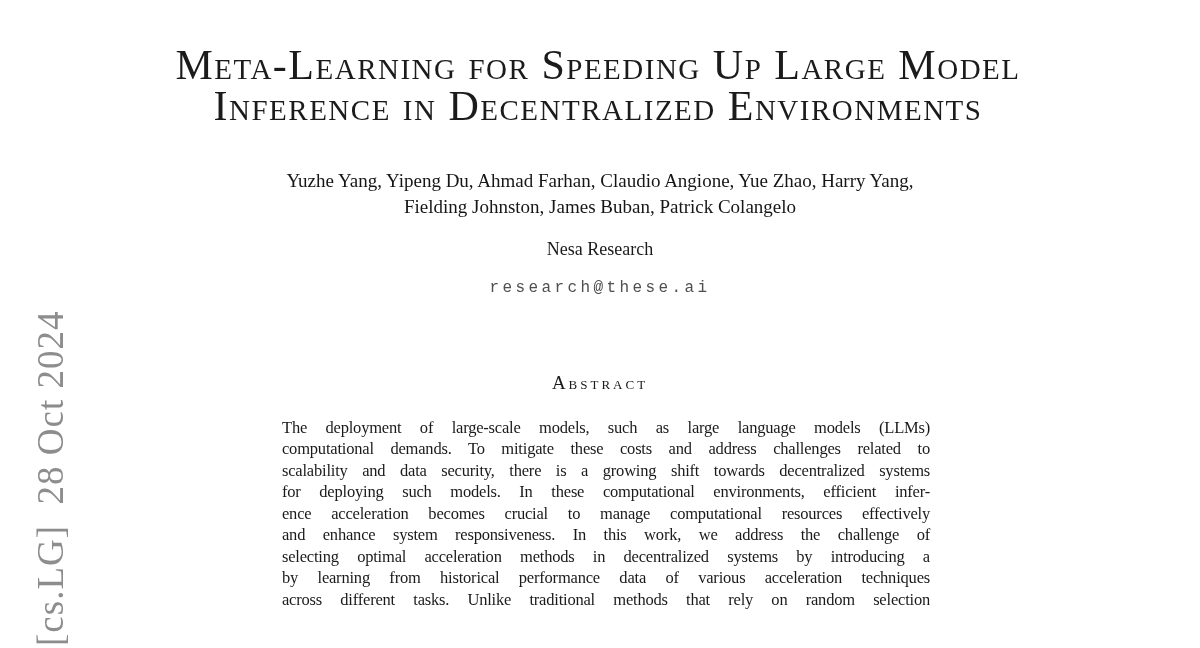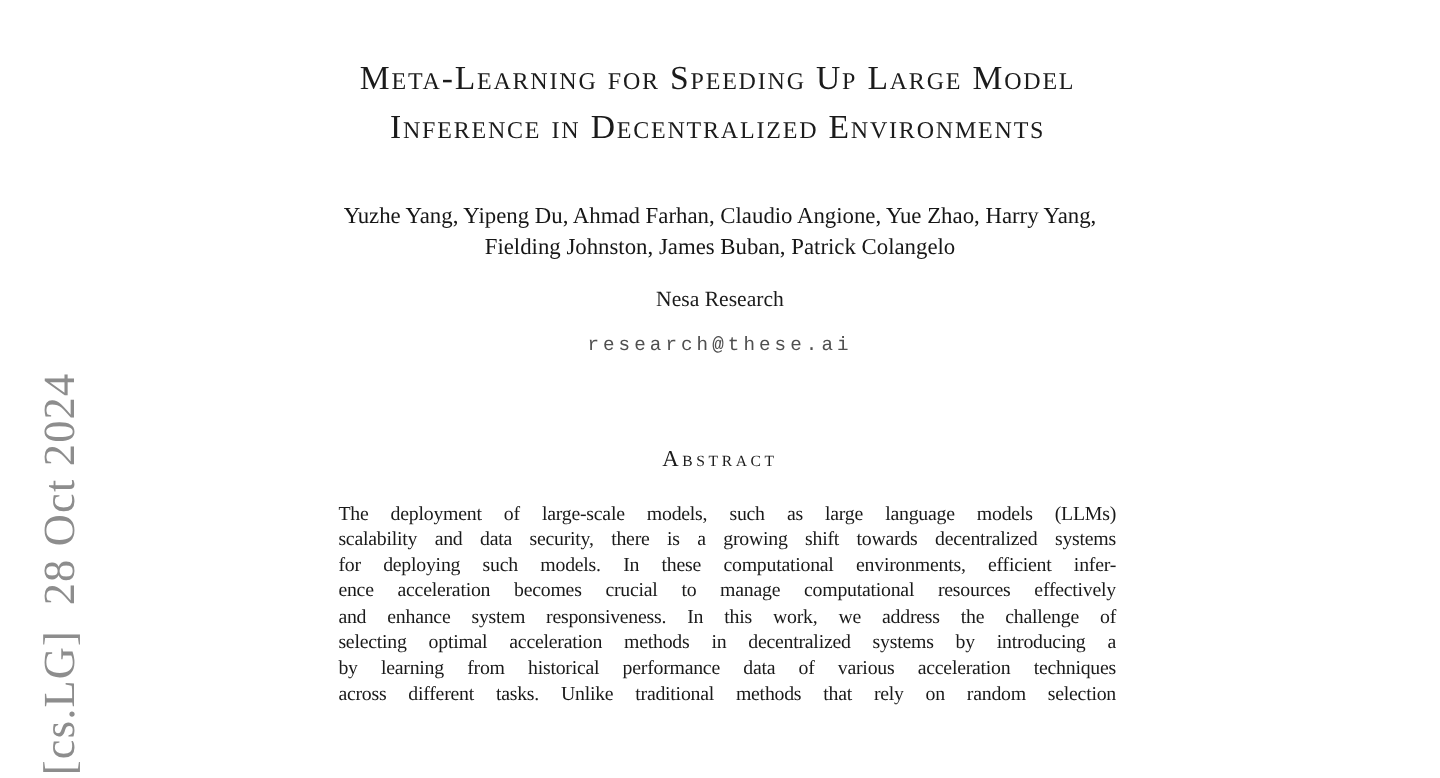--- a/index.html
+++ b/index.html
@@ -27,21 +27,21 @@
     color: #8d8d8d;
     white-space: pre;
   }
 
   
   .title {
     position: absolute;
     left: 0; right: 4px; top: 45px;
     text-align: center;
     font-variant: small-caps;
-    font-size: 28px;
+    font-size: 42px;
     line-height: 41px;
     letter-spacing: 1.5px;
     color: #1b1b1b;
     font-weight: normal;
   }
 
   
   .authors {
     position: absolute;
     left: 0; right: 0; top: 168px;
@@ -115,20 +115,21 @@
   </div>
 
   <div class="affiliation">Nesa Research</div>
 
   <div class="email">research@these.ai</div>
 
   <div class="abstract-heading">Abstract</div>
 
   <div class="abstract-body">
     <div class="aline">The deployment of large-scale models, such as large language models (LLMs)</div>
+    <div class="aline">computational demands. To mitigate these costs and address challenges related to</div>
     <div class="aline">scalability and data security, there is a growing shift towards decentralized systems</div>
     <div class="aline">for deploying such models. In these computational environments, efficient infer-</div>
     <div class="aline">ence acceleration becomes crucial to manage computational resources effectively</div>
     <div class="aline">and enhance system responsiveness. In this work, we address the challenge of</div>
     <div class="aline">selecting optimal acceleration methods in decentralized systems by introducing a</div>
     <div class="aline">by learning from historical performance data of various acceleration techniques</div>
     <div class="aline">across different tasks. Unlike traditional methods that rely on random selection</div>
   </div>
 
 </div>

